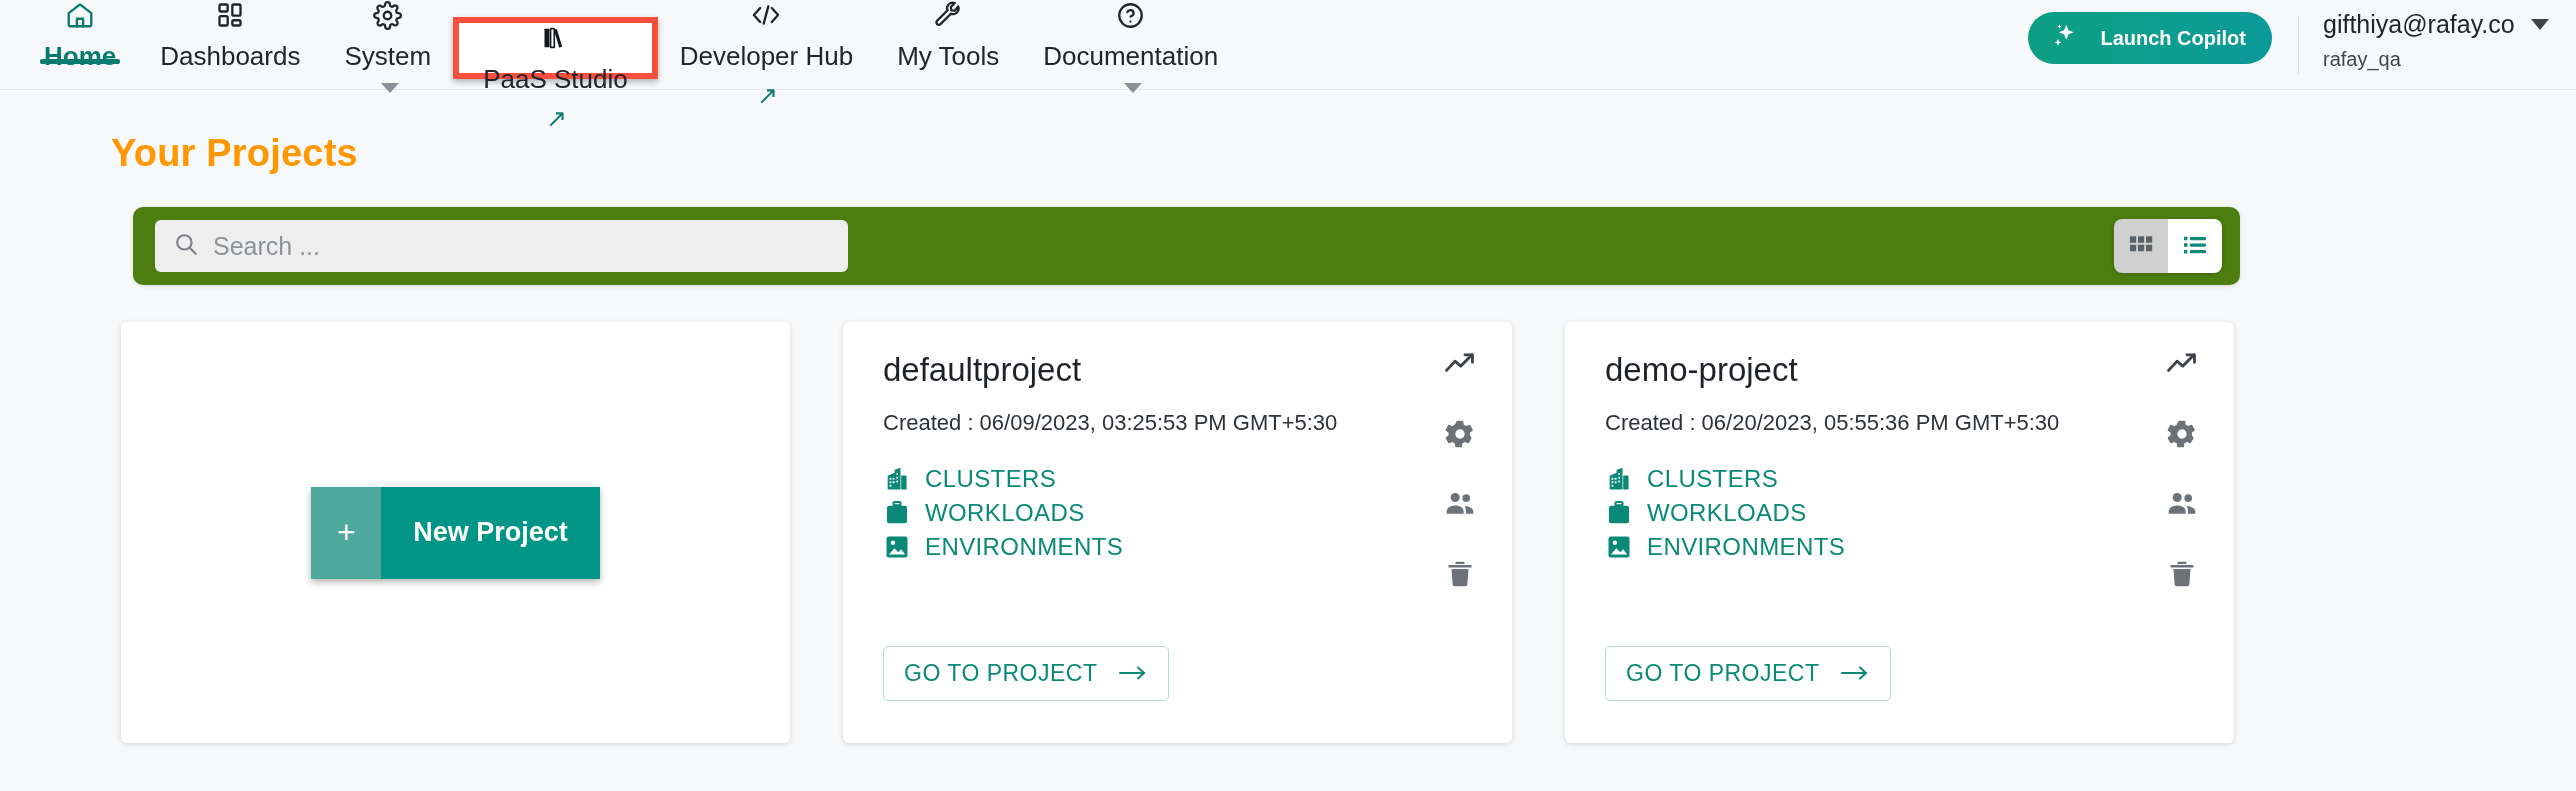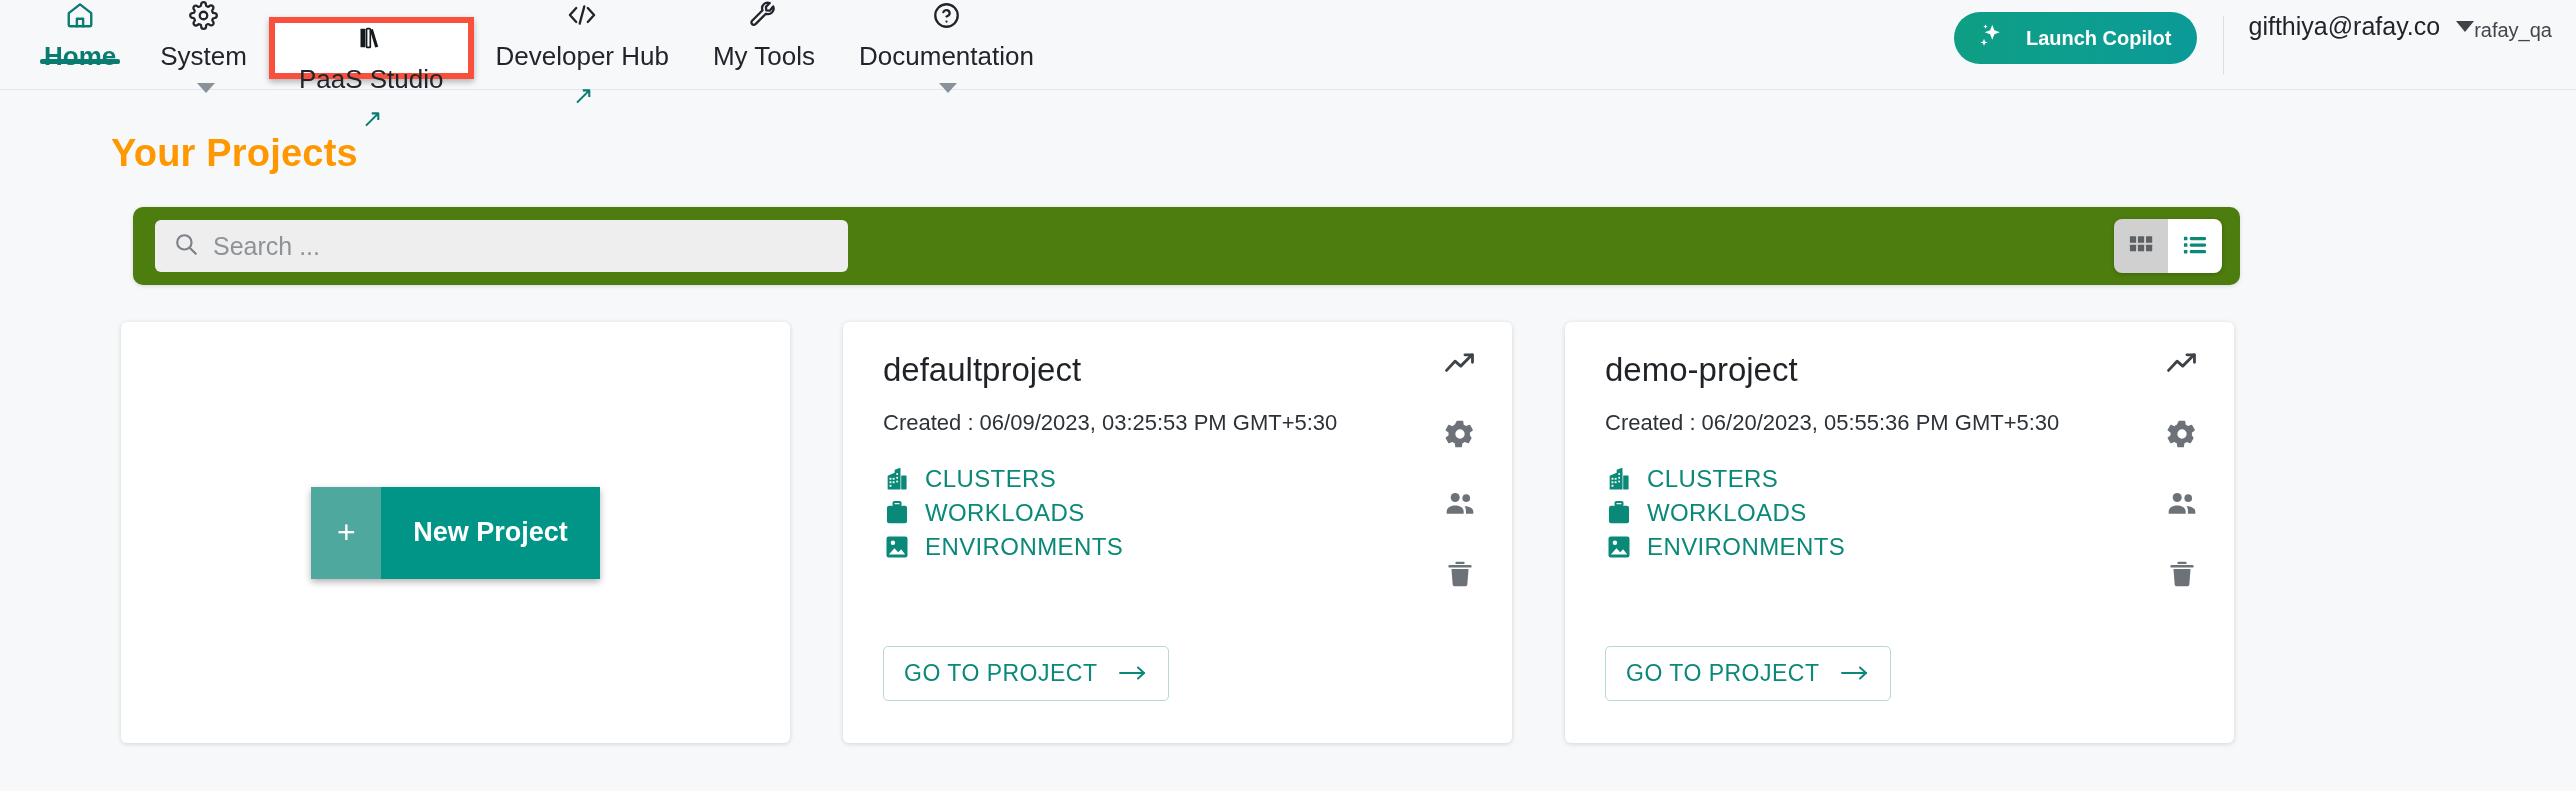--- a/index.html
+++ b/index.html
@@ -96,21 +96,21 @@
     font-family: "Liberation Sans", sans-serif;
   }
   .nav-divider {
     width: 1px;
     height: 58px;
     background: #d9dde2;
     margin: 16px 24px 0 26px;
   }
   .user-block {
     display: flex;
-    flex-direction: row;
+    flex-direction: column;
     justify-content: flex-start;
     padding-top: 10px;
     min-width: 229px;
   }
   .user-row { display: flex; align-items: center; gap: 16px; }
   .user-email { font-size: 25px; color: #21252b; white-space: nowrap; }
   .user-caret {
     width: 0; height: 0;
     border-left: 9px solid transparent;
     border-right: 9px solid transparent;
@@ -276,20 +276,31 @@
       <span class="nav-icon">
         <svg width="30" height="30" viewBox="0 0 24 24" fill="none" stroke="#0a7b70" stroke-width="1.9" stroke-linecap="round" stroke-linejoin="round">
           <path d="M3 10.5L12 3.5l9 7V20a1 1 0 0 1-1 1H4a1 1 0 0 1-1-1z"></path>
           <path d="M9.5 21v-6h5v6"></path>
         </svg>
       </span>
       <span>Home</span>
       <span class="active-underline"></span>
     </div>
 
+    <div class="nav-item">
+      <span class="nav-icon">
+        <svg width="28" height="28" viewBox="0 0 24 24" fill="none" stroke="#21252b" stroke-width="2" stroke-linejoin="round">
+          <rect x="3" y="3" width="7" height="6" rx="1.2"></rect>
+          <rect x="14" y="3" width="7" height="9.5" rx="1.2"></rect>
+          <rect x="3" y="13" width="7" height="8" rx="1.2"></rect>
+          <rect x="14" y="16.5" width="7" height="4.5" rx="1.2"></rect>
+        </svg>
+      </span>
+      <span>Dashboards</span>
+    </div>
 
     <div class="nav-item">
       <span class="nav-icon">
         <svg width="29" height="29" viewBox="0 0 24 24" fill="none" stroke="#21252b" stroke-width="1.9" stroke-linecap="round" stroke-linejoin="round">
           <circle cx="12" cy="12" r="3.1"></circle>
           <path d="M19.4 15a1.6 1.6 0 0 0 .32 1.77l.06.06a2 2 0 1 1-2.83 2.83l-.06-.06a1.6 1.6 0 0 0-1.77-.32 1.6 1.6 0 0 0-1 1.47V21a2 2 0 0 1-4 0v-.1A1.6 1.6 0 0 0 9 19.4a1.6 1.6 0 0 0-1.77.32l-.06.06a2 2 0 1 1-2.83-2.83l.06-.06A1.6 1.6 0 0 0 4.6 15a1.6 1.6 0 0 0-1.47-1H3a2 2 0 0 1 0-4h.1A1.6 1.6 0 0 0 4.6 9a1.6 1.6 0 0 0-.32-1.77l-.06-.06a2 2 0 1 1 2.83-2.83l.06.06A1.6 1.6 0 0 0 9 4.6a1.6 1.6 0 0 0 1-1.47V3a2 2 0 0 1 4 0v.1A1.6 1.6 0 0 0 15 4.6a1.6 1.6 0 0 0 1.77-.32l.06-.06a2 2 0 1 1 2.83 2.83l-.06.06A1.6 1.6 0 0 0 19.4 9v.09a1.6 1.6 0 0 0 1.47 1H21a2 2 0 0 1 0 4h-.1a1.6 1.6 0 0 0-1.5 1z"></path>
         </svg>
       </span>
       <span>System</span>
       <span class="chev"></span>

